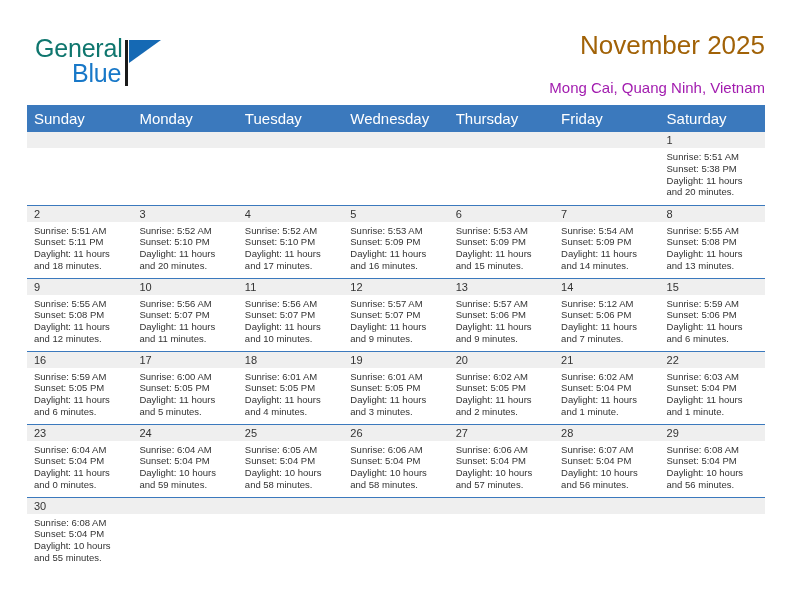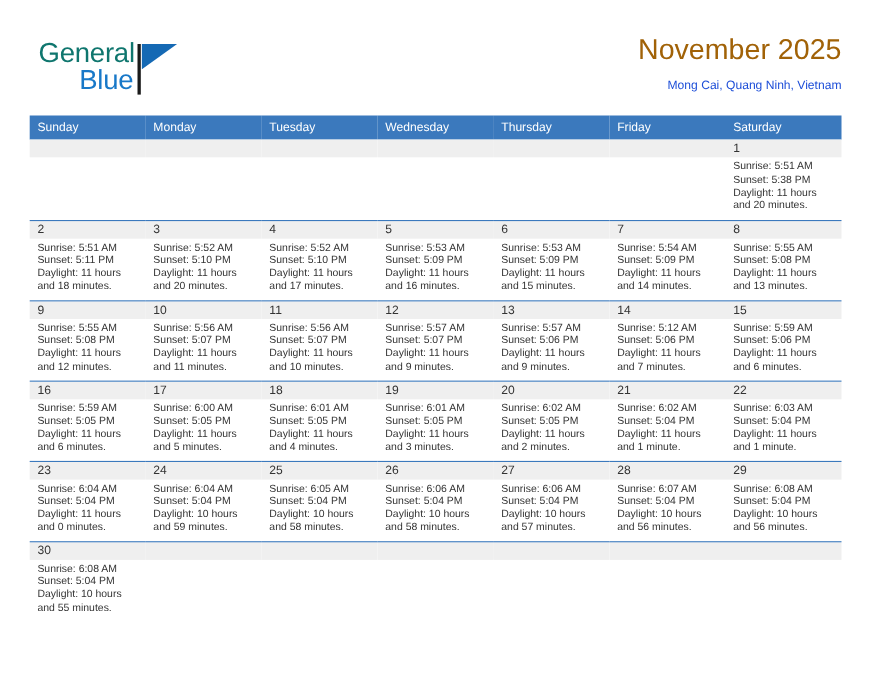--- a/index.html
+++ b/index.html
@@ -72,43 +72,43 @@
     top: 0;
     text-align: right;
   }
   .cal-title {
     font-size: 26px;
     color: #a16207;
     line-height: 34px;
     white-space: nowrap;
   }
   .cal-subtitle {
-    font-size: 11px;
-    color: #1d4ed8;
+    font-size: 15px;
+    color: #a21caf;
     line-height: 20px;
-    margin-top: 6px;
+    margin-top: 16px;
     white-space: nowrap;
   }
 
   
   .cal-wrap {
     position: absolute;
     left: 27px;
     top: 105px;
     width: 738px;
   }
   table.cal {
     width: 738px;
     border-collapse: collapse;
     table-layout: fixed;
   }
   table.cal th {
     background: #3b79bd;
     color: #ffffff;
-    font-size: 11px;
+    font-size: 15px;
     font-weight: normal;
     text-align: left;
     padding: 5px 0 5px 7px;
     height: 21px;
     border: none;
   }
   table.cal td {
     vertical-align: top;
     padding: 0;
     border: none;

